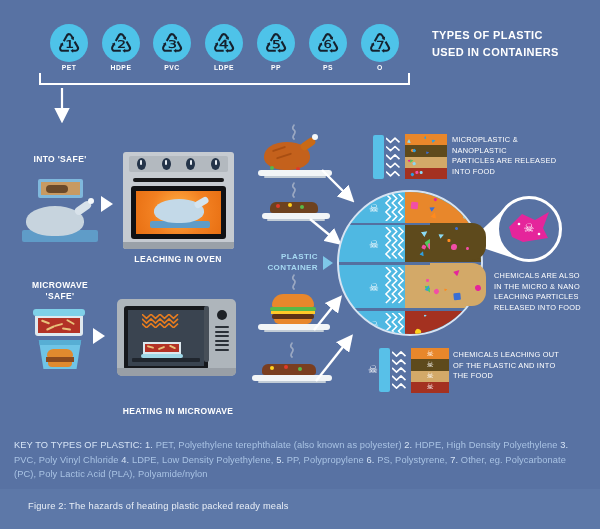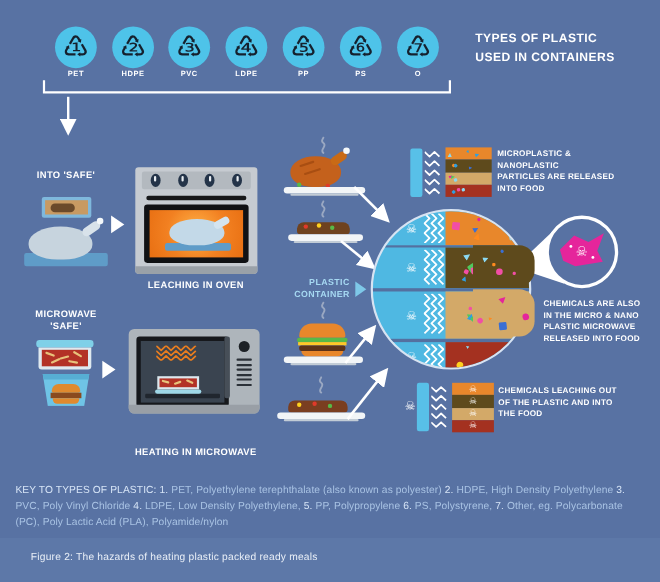--- a/index.html
+++ b/index.html
@@ -56,21 +56,21 @@
   .circle{left:337px;top:190px;width:146px;height:146px;border-radius:50%;border:2px solid #d7e3f2;overflow:hidden;box-sizing:border-box}
   .band{position:absolute;left:0;right:0}
   .band-skull{position:absolute;left:30px;top:50%;transform:translateY(-50%);color:#fff;font-family:"DejaVu Sans",sans-serif;font-size:11px;line-height:1}
   .band-waves{position:absolute;left:46px;top:2px;bottom:2px;width:19px}
   .band-color{position:absolute;left:66px;top:0;bottom:0;right:-12px;overflow:hidden}
   .band-sep{position:absolute;left:0;right:0;background:#5470a0}
   .ext{border-radius:0 14px 14px 0;overflow:hidden}
   .waves{color:#fff}
   .waves-orange{color:#e87d1f}
   
-  .legend-text{color:#fff;font-weight:bold;font-size:7.4px;line-height:10.6px;letter-spacing:.25px;white-space:nowrap}
+  .legend-text{color:#fff;font-weight:normal;font-size:7.4px;line-height:10.6px;letter-spacing:.25px;white-space:nowrap}
   .legend-bars{display:flex;flex-direction:column}
   .lbar{flex:1;position:relative;overflow:hidden}
   .lbar-skull{position:absolute;left:50%;top:50%;transform:translate(-50%,-50%);color:#fff;font-family:"DejaVu Sans",sans-serif;font-size:8px;line-height:1}
   .vbar{width:11px;border-radius:2px}
   
   .callout{left:496px;top:196px;width:66px;height:66px;border:3px solid #fff;border-radius:50%;box-sizing:border-box}
   .callout-skull{position:absolute;left:50%;top:50%;transform:translate(-52%,-55%);color:#fff;font-family:"DejaVu Sans",sans-serif;font-size:12px}
   
   .pc-label{left:258px;top:252px;width:60px;text-align:right;color:#a6d9f2;font-weight:bold;font-size:8px;line-height:10.5px;letter-spacing:.4px}
   .tri{width:0;height:0}
@@ -436,21 +436,21 @@
   <div class="abs legend-text" style="left:452px;top:135px">
     <div>MICROPLASTIC &amp;</div>
     <div>NANOPLASTIC</div>
     <div>PARTICLES ARE RELEASED</div>
     <div>INTO FOOD</div>
   </div>
 
   <div class="abs legend-text" style="left:494px;top:271px">
     <div>CHEMICALS ARE ALSO</div>
     <div>IN THE MICRO &amp; NANO</div>
-    <div>PLASTIC MICROWAVE</div>
+    <div>LEACHING PARTICLES</div>
     <div>RELEASED INTO FOOD</div>
   </div>
 
   <span class="abs" style="left:368px;top:363px;color:#fff;font-family:'DejaVu Sans',sans-serif;font-size:11px">☠</span>
   <div class="abs vbar" style="left: 379px; top: 348px; height: 44px; background: rgb(88, 192, 232);"></div>
   <div class="abs waves" style="left:392px;top:350px;width:17px;height:40px"><svg width="17" height="40">
         <polyline points="0,1.9 4.5,6.1 9,1.9 13.5,6.1 " fill="none" stroke="currentColor" stroke-width="1.6" stroke-linejoin="round"></polyline>
         <polyline points="0,9.9 4.5,14.1 9,9.9 13.5,14.1 " fill="none" stroke="currentColor" stroke-width="1.6" stroke-linejoin="round"></polyline>
         <polyline points="0,17.9 4.5,22.1 9,17.9 13.5,22.1 " fill="none" stroke="currentColor" stroke-width="1.6" stroke-linejoin="round"></polyline>
         <polyline points="0,25.9 4.5,30.1 9,25.9 13.5,30.1 " fill="none" stroke="currentColor" stroke-width="1.6" stroke-linejoin="round"></polyline>

